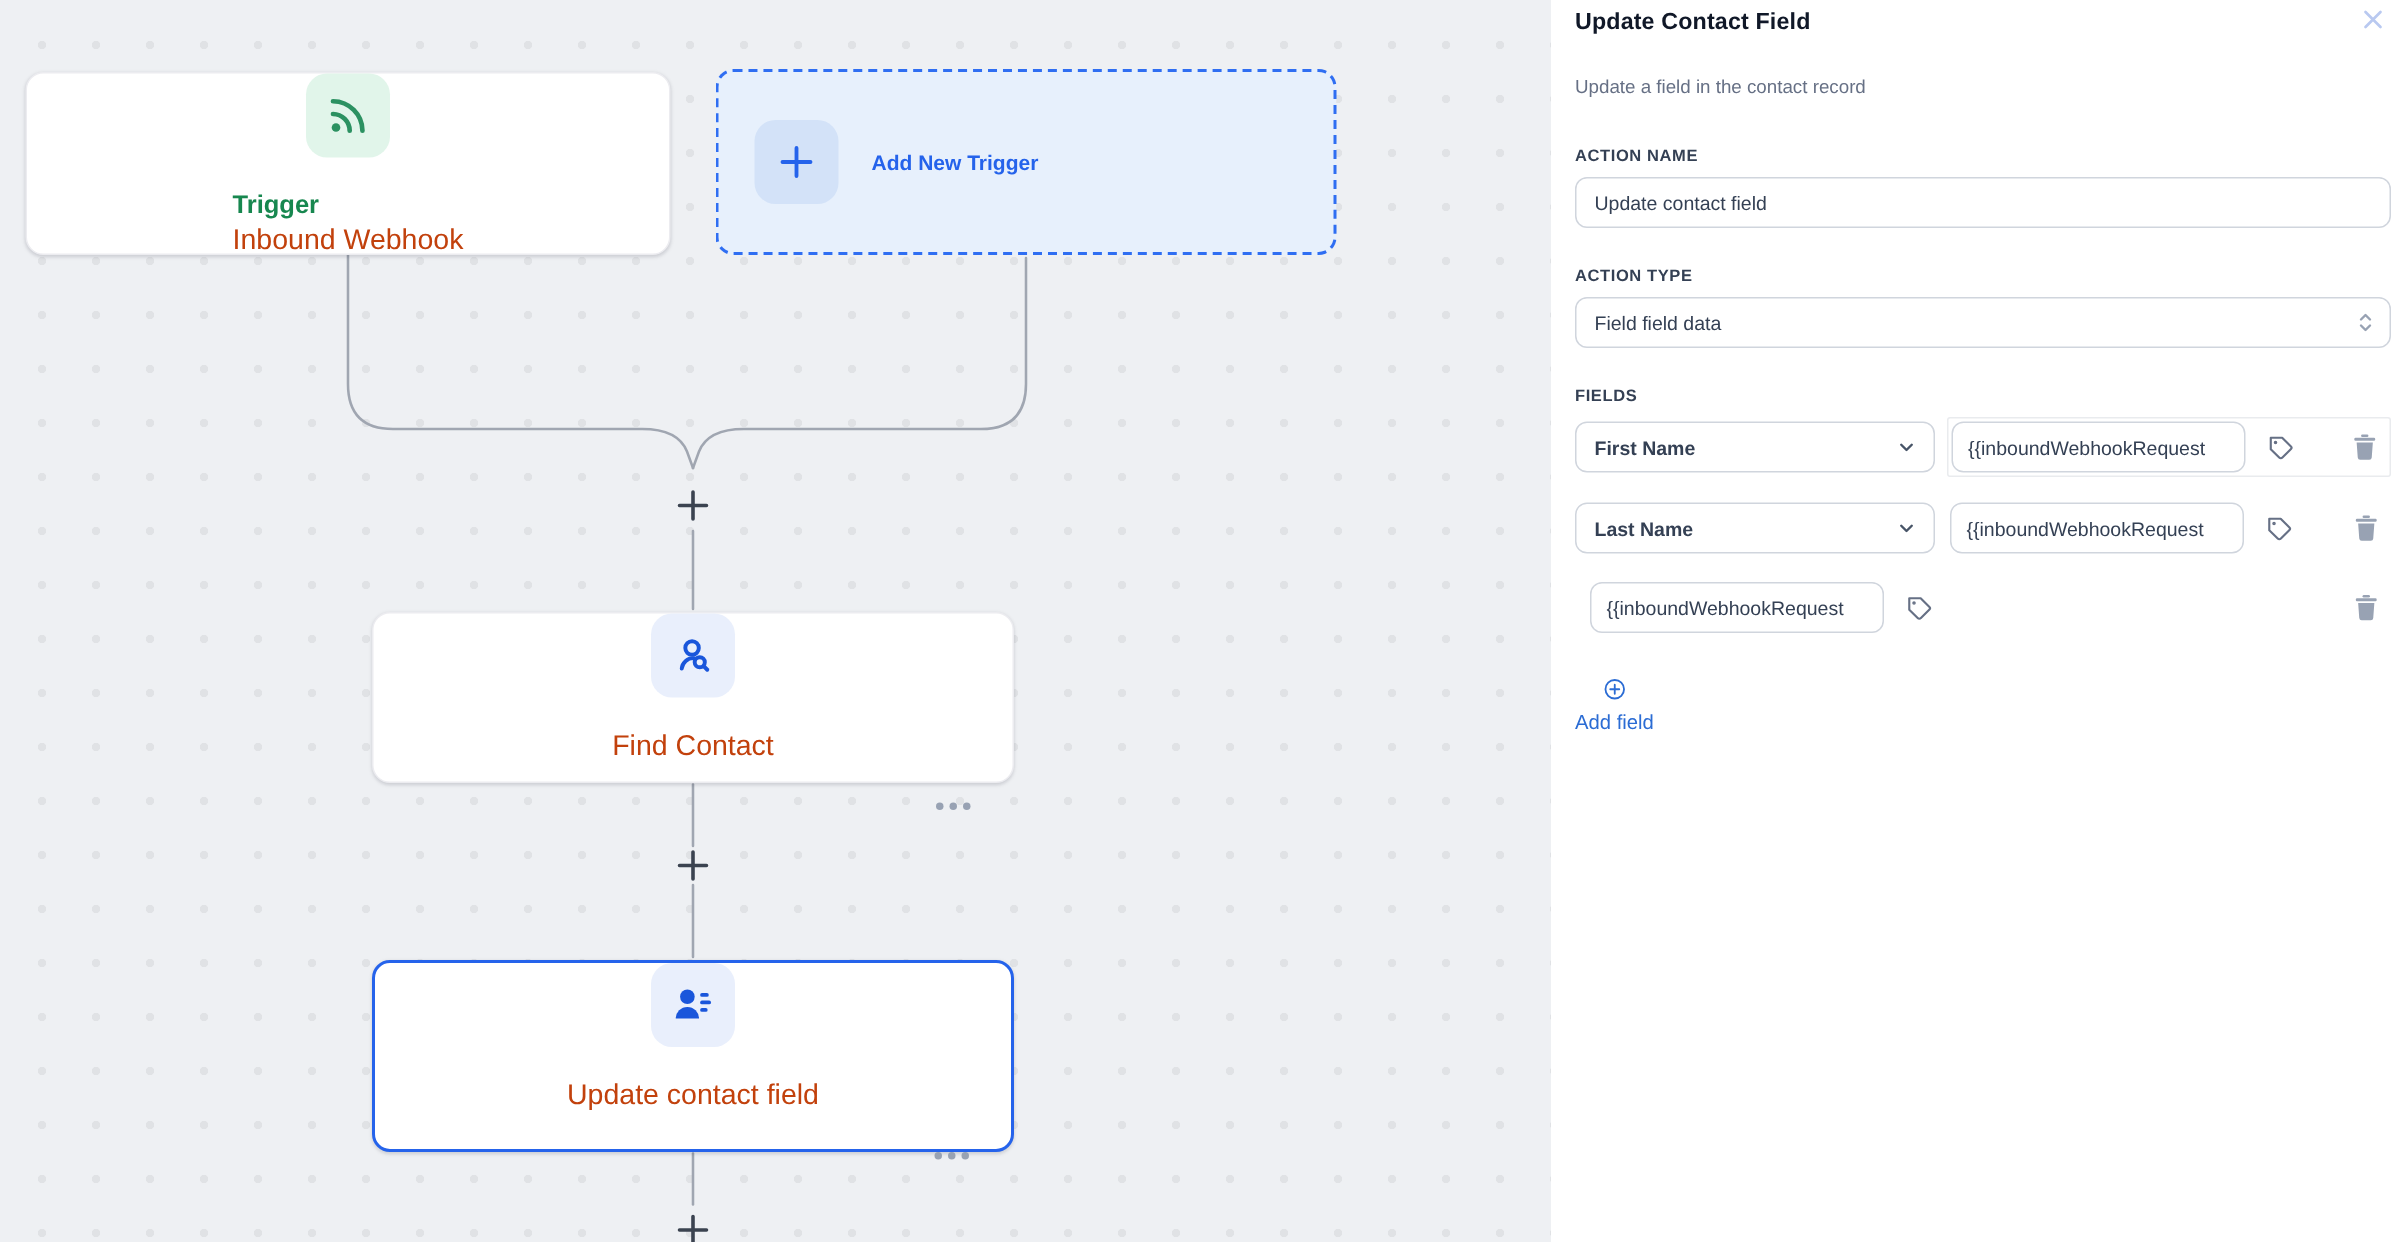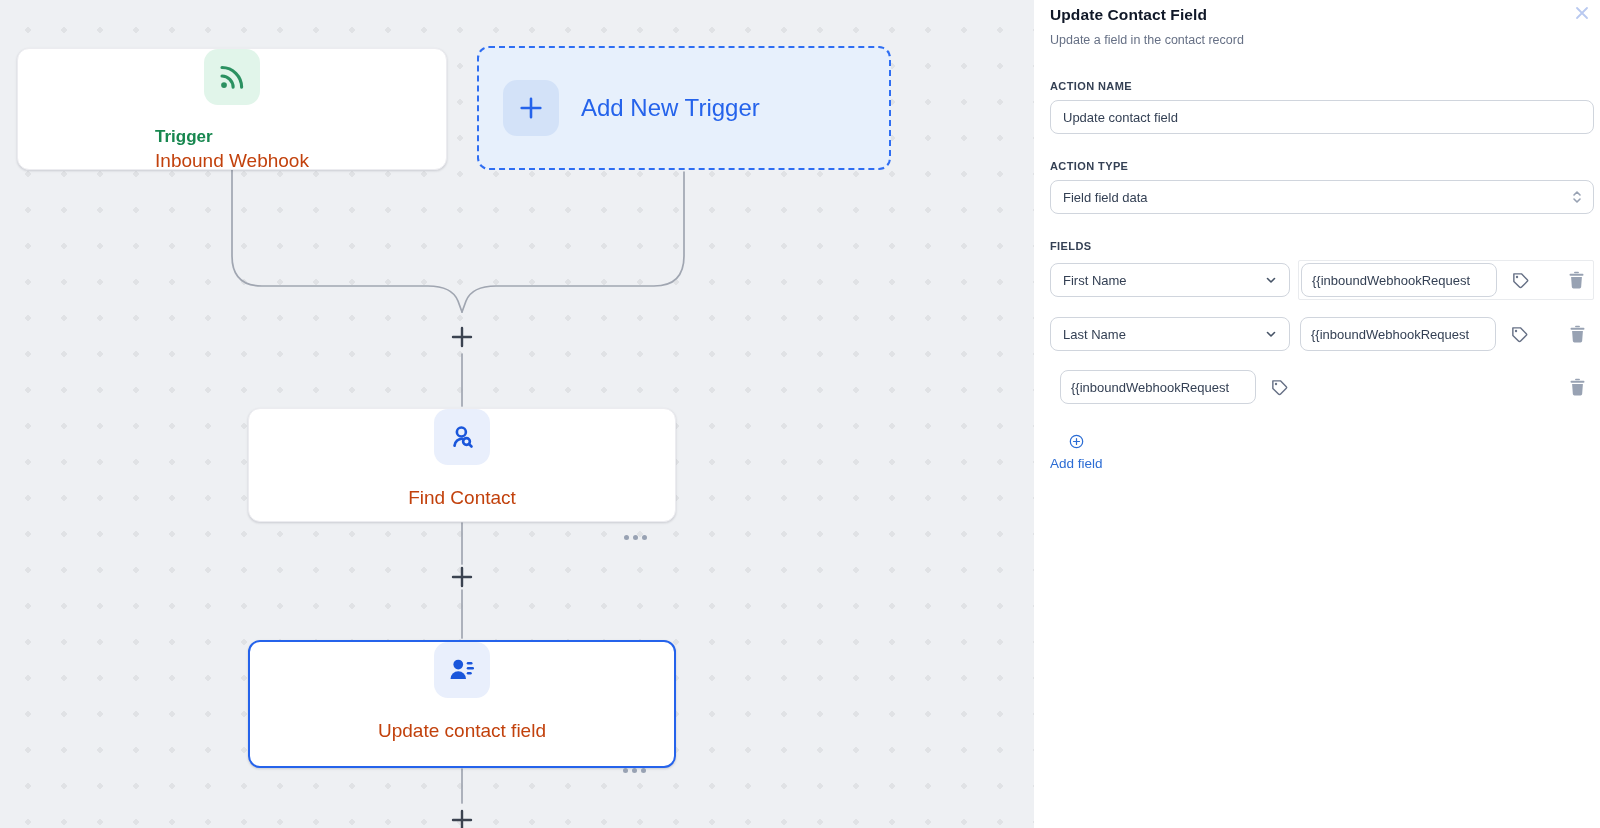--- a/index.html
+++ b/index.html
@@ -21,46 +21,46 @@
   .node.selected { border:2px solid #2563eb; }
   .node.ghost { background:#e7f0fc; border:2px dashed #2f6ef2; }
 
   .icon-sq { width:56px; height:56px; border-radius:14px; display:flex; align-items:center; justify-content:center; flex:0 0 56px; }
   .icon-sq.green { background:#e1f5ea; }
   .icon-sq.blue  { background:#e9effc; }
   .icon-sq.blue2 { background:#d3e2f8; }
 
   .trigger-cat { font-size:17px; font-weight:700; color:#17874f; margin-bottom:3px; }
   .node-title  { font-size:19px; color:#c2410c; }
-  .ghost-label { font-size:24px; font-weight:400; color:#2563eb; }
+  .ghost-label { font-size:14px; font-weight:700; color:#2563eb; }
 
   .menu-dots { margin-left:auto; display:flex; gap:4px; align-items:center; cursor:pointer; padding:4px; }
   .menu-dots i { width:5px; height:5px; border-radius:50%; background:#98a2b3; display:block; }
 
   .plus-badge { position:absolute; transform:translate(-50%,-50%); width:30px; height:30px; display:flex; align-items:center; justify-content:center; }
 
   
   .panel { position:relative; width:566px; flex:0 0 566px; background:#ffffff; padding:6px 8px 0 16px; }
   .panel-title { font-size:15.5px; font-weight:700; color:#101828; letter-spacing:.1px; }
-  .panel-sub { font-size:12.5px; color:#667085; margin-top:9px; }
+  .panel-sub { font-size:12.5px; color:#667085; margin-top:27px; }
   .close-btn { position:absolute; top:5px; right:9px; width:18px; height:18px; border:none; background:transparent; cursor:pointer; padding:0; }
 
   .sec-label { font-size:11px; font-weight:700; color:#344054; letter-spacing:.4px; margin-top:26px; margin-bottom:8px; }
   .sec-label.first { margin-top:33px; }
 
   .content { width:544px; }
   .text-input, .select-box, .dd, .val-input {
     height:34px; border:1px solid #d0d5dd; border-radius:8px; background:#fff;
     font-size:13px; color:#344054; font-family:inherit;
   }
   .text-input { width:100%; padding:0 12px; outline:none; }
   .select-box { width:100%; display:flex; align-items:center; justify-content:space-between; padding:0 10px 0 12px; cursor:pointer; }
 
   .field-row { display:flex; align-items:center; margin-bottom:15px; }
-  .field-row .dd { width:240px; display:flex; align-items:center; justify-content:space-between; padding:16px 12px; cursor:pointer; flex:0 0 240px; }
+  .field-row .dd { width:240px; display:flex; align-items:center; justify-content:space-between; padding:16px 12px; cursor:pointer; flex:0 0 240px;font-weight:bold; }
   .value-group { display:flex; align-items:center; flex:1; margin-left:8px; border-radius:2px; padding:2px 2px; }
   .value-group.framed { border:1px solid #e9ebee; }
   .val-input { width:196px; padding:0 10px; outline:none; flex:0 0 196px; }
   .tag-btn { border:none; background:transparent; cursor:pointer; margin-left:12px; padding:2px; display:flex; align-items:center; }
   .trash-btn { border:none; background:transparent; cursor:pointer; margin-left:auto; margin-right:4px; padding:2px; display:flex; align-items:center; }
 
   .add-field { display:inline-flex; align-items:center; gap:7px; margin-top:13px; border:none; background:transparent; color:#2b6cd4; font-size:13.5px; font-family:inherit; cursor:pointer;flex-direction:column; }
 </style>
 </head>
 <body>

